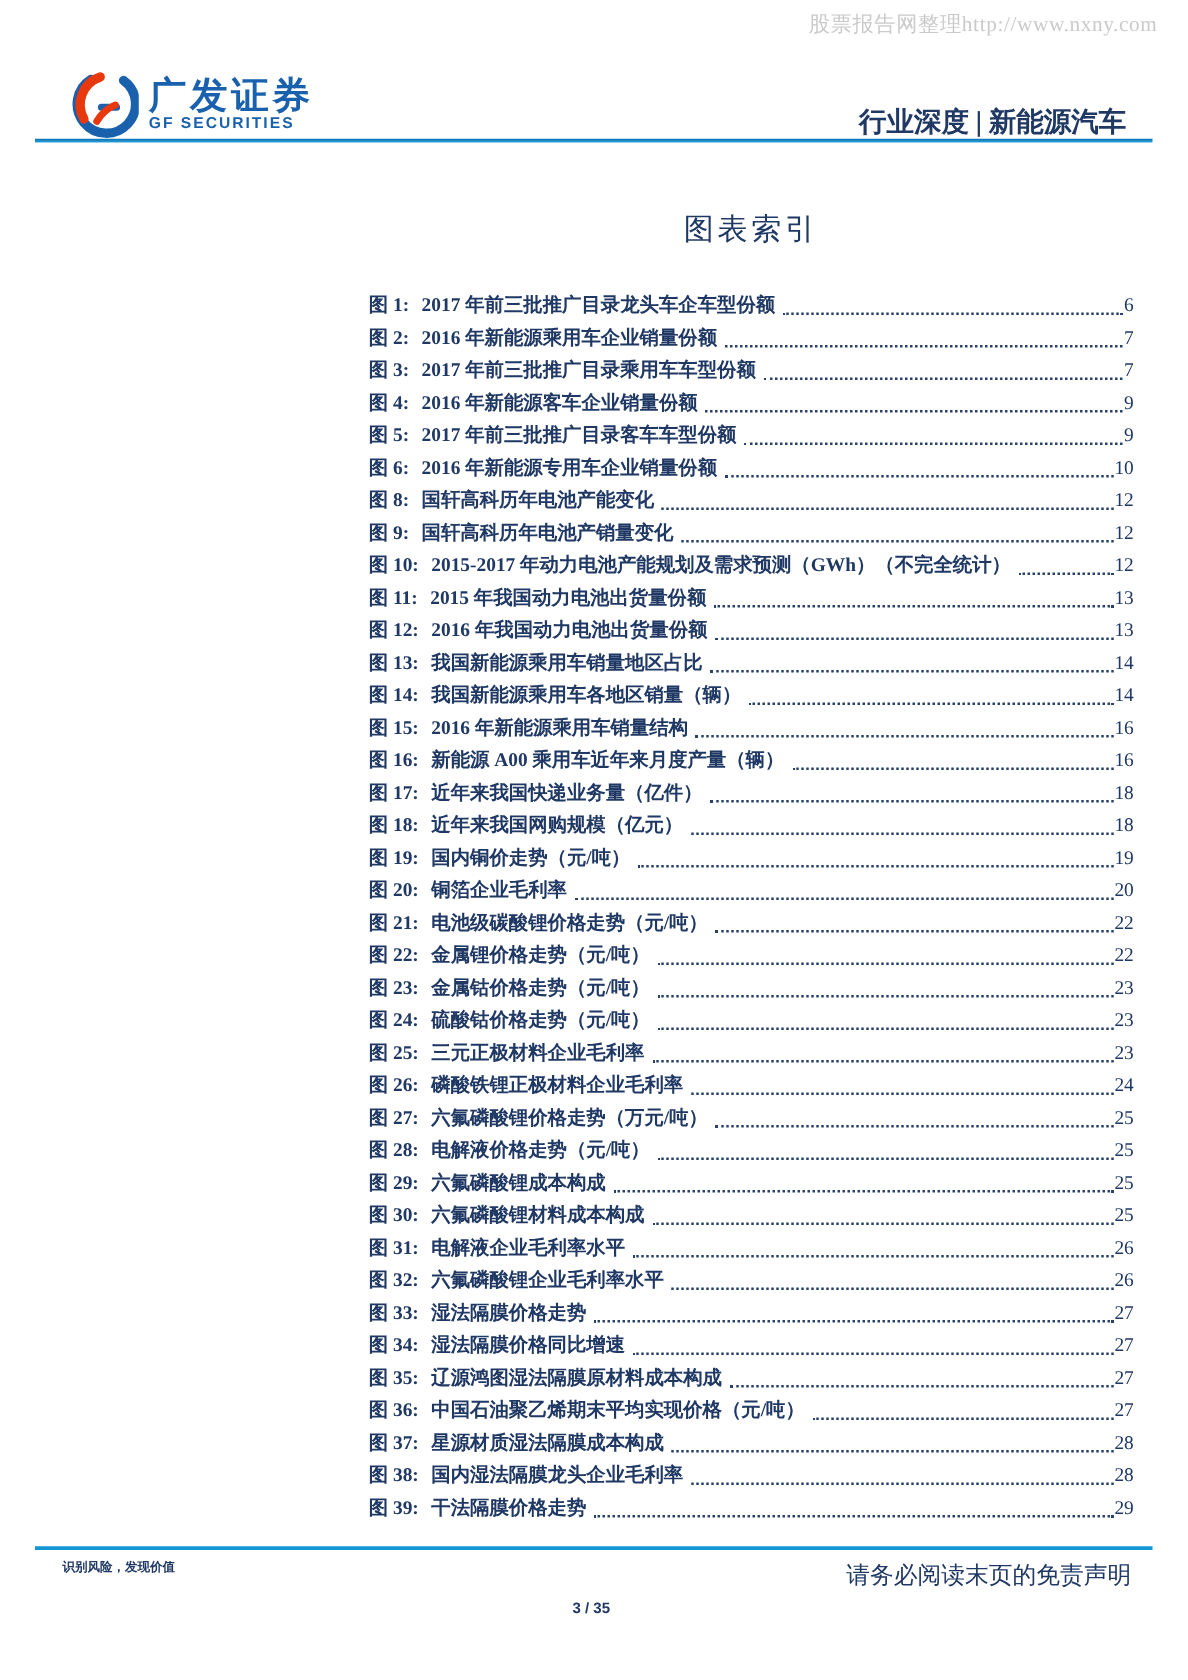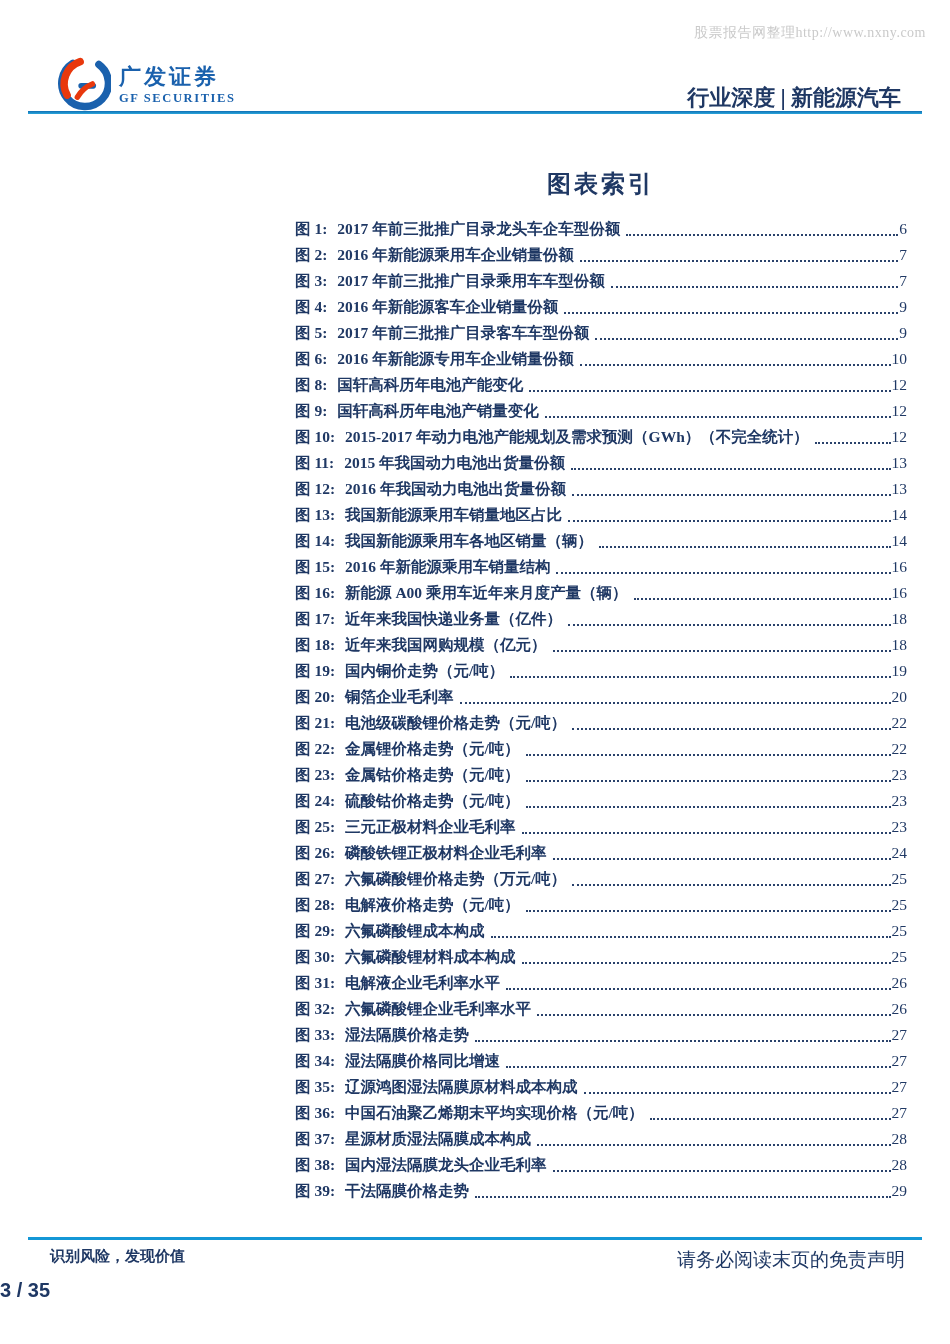--- a/index.html
+++ b/index.html
@@ -11,74 +11,74 @@
   }
   *{margin:0;padding:0;box-sizing:border-box;}
   html,body{background:#fff;}
   body{
     width:950px;height:1344px;position:relative;overflow:hidden;
     font-family:"Liberation Serif","DejaVu Serif",serif;
     color:var(--text-navy);
   }
   
   .watermark{
-    position:absolute;top:24px;right:24px;
-    font-size:14px;color:var(--watermark-gray);
+    position:absolute;top:8px;right:24px;
+    font-size:17px;color:var(--watermark-gray);
     letter-spacing:.5px;font-family:"Liberation Serif",serif;
   }
   
   .logo{position:absolute;left:55px;top:56px;display:flex;align-items:center;}
   .logo-mark{width:56px;height:56px;margin-right:8px;flex:0 0 auto;}
-  .logo-cn{font-size:22px;font-weight:bold;color:var(--logo-blue);letter-spacing:3px;line-height:28px;font-family:"Liberation Sans",sans-serif;}
-  .logo-en{font-size:12.5px;font-weight:bold;color:var(--logo-blue);letter-spacing:1.6px;line-height:15px;font-family:Liberation Serif, serif;}
+  .logo-cn{font-size:30px;font-weight:bold;color:var(--logo-blue);letter-spacing:3px;line-height:28px;font-family:"Liberation Sans",sans-serif;}
+  .logo-en{font-size:12.5px;font-weight:bold;color:var(--logo-blue);letter-spacing:1.6px;line-height:15px;font-family:Liberation Sans, sans-serif;}
   .header-right{
     position:absolute;right:49px;top:83px;
     font-size:22px;font-weight:bold;color:var(--text-navy);
     font-family:"Liberation Sans",sans-serif;white-space:nowrap;
   }
   .header-right .divider{font-weight:normal;padding:0 5px;color:var(--text-navy);}
   .header-rule{
     position:absolute;left:28px;right:28px;top:111px;height:3px;
     background:linear-gradient(to bottom,#0E6FB3,#2AA6DC);
   }
   
   .toc{position:absolute;left:295px;top:166px;width:612px;}
   .toc-title{
-    text-align:center;font-size:24px;font-weight:bold;letter-spacing:3px;
-    color:var(--text-navy);line-height:36px;margin-bottom:14px;
+    text-align:center;font-size:24px;font-weight:normal;letter-spacing:3px;
+    color:var(--text-navy);line-height:36px;margin-bottom:30px;
   }
   .toc-list{width:100%;}
   .toc-row{
     display:flex;align-items:baseline;height:26px;
     font-size:15.5px;font-weight:bold;color:var(--text-navy);
     line-height:26px;white-space:nowrap;
   }
   .toc-label{margin-right:10px;}
   .toc-leader{
     flex:1 1 auto;min-width:12px;align-self:flex-end;
     border-bottom:2px dotted var(--text-navy);
     margin:0 1px 6px 6px;opacity:.95;
   }
   .toc-page{font-weight:normal;font-size:15.5px;}
   
   .footer-rule{
     position:absolute;left:28px;right:28px;top:1237px;height:3px;
     background:var(--rule-blue);
   }
   .footer-left{
-    position:absolute;left:50px;top:1247px;font-size:15px;font-weight:bold;
+    position:absolute;left:50px;top:1247px;font-size:10px;font-weight:bold;
     color:var(--text-navy);font-family:Liberation Mono, monospace;
   }
   .footer-right{
     position:absolute;right:45px;top:1247px;font-size:19px;font-weight:normal;
     color:var(--text-navy);font-family:"Liberation Sans",sans-serif;
   }
   .footer-page{
-    position:absolute;left:0;right:16px;top:1279px;text-align:left;
-    font-size:20px;font-weight:bold;color:var(--text-navy);
+    position:absolute;left:12px;right:16px;top:1279px;text-align:center;
+    font-size:12px;font-weight:bold;color:var(--text-navy);
     font-family:"Liberation Sans",sans-serif;
   }
 </style>
 </head>
 <body>
 
 <div class="watermark">股票报告网整理http://www.nxny.com</div>
 
 <div class="logo">
   <svg class="logo-mark" viewBox="0 0 60 60" aria-hidden="true">

